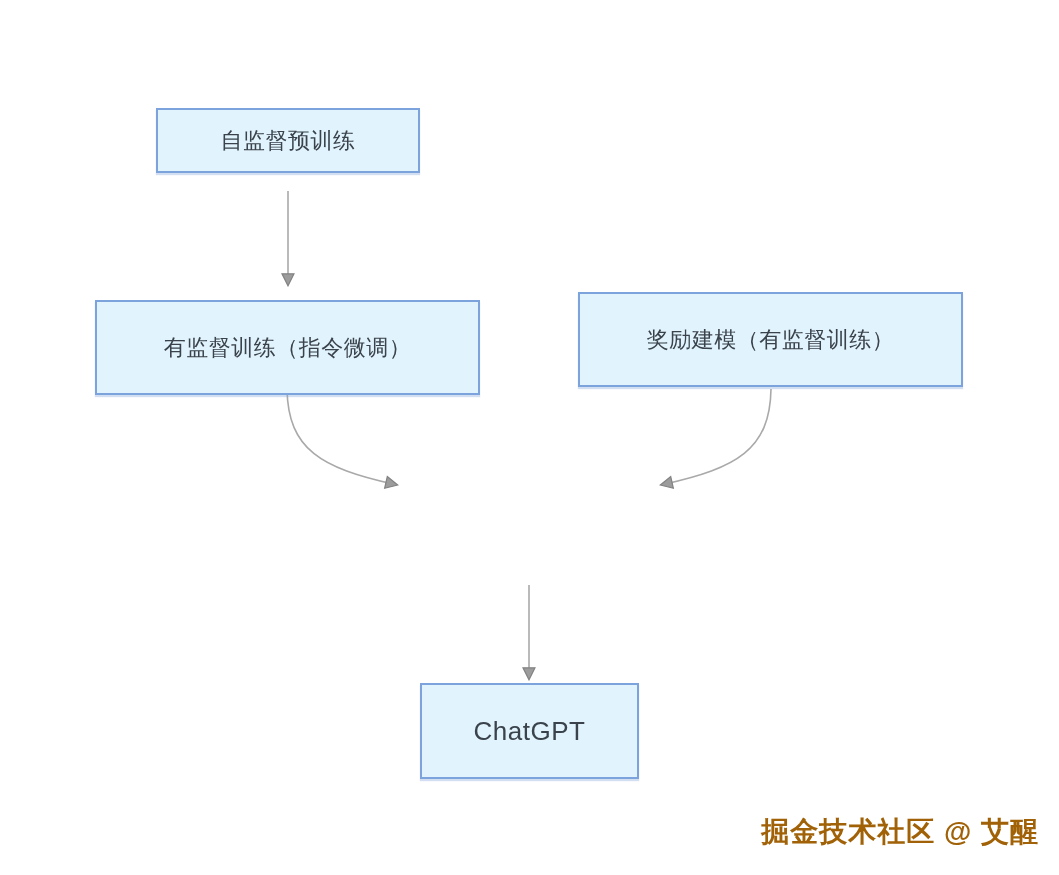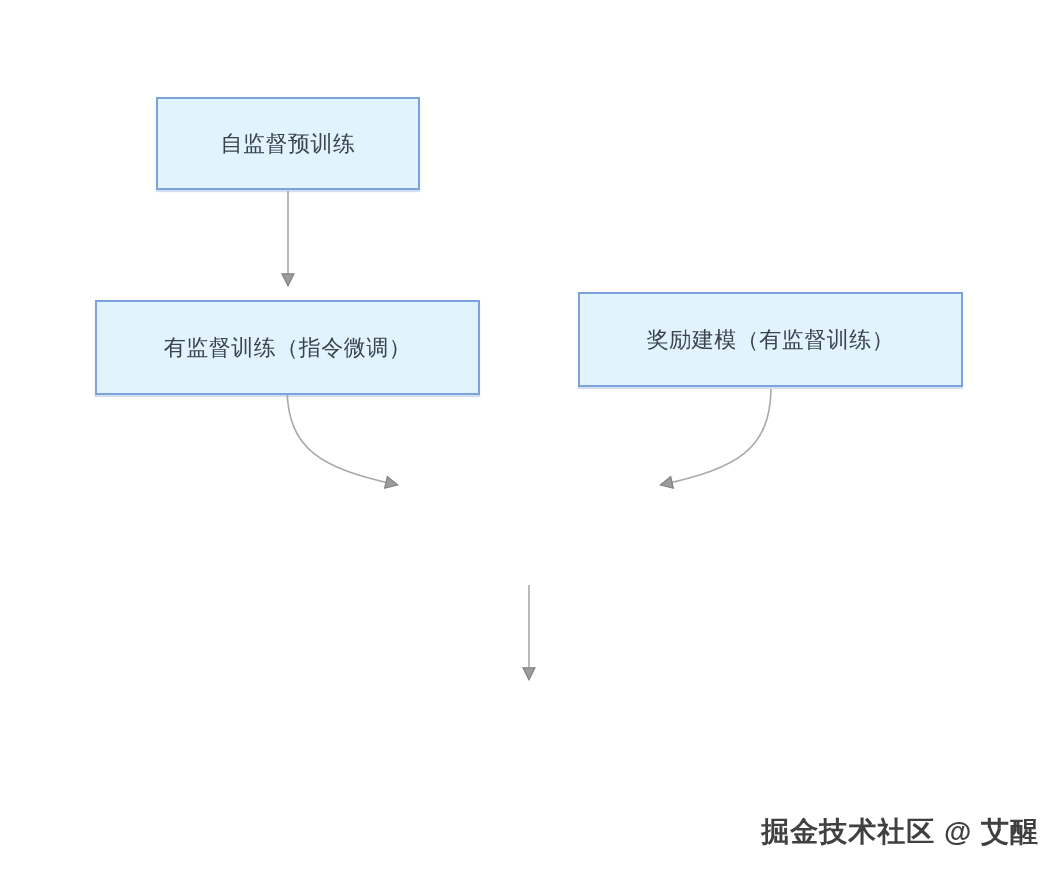--- a/index.html
+++ b/index.html
@@ -21,31 +21,31 @@
     position: absolute;
     background: #e1f3fd;
     border: 2px solid #7da3dd;
     box-shadow: 0 2px 1px rgba(125, 163, 221, 0.35);
     display: flex; align-items: center; justify-content: center;
     color: #3a424b;
     font-size: 22px;
     text-align: center;
     letter-spacing: 0.5px;
   }
-  #node-pretrain { left: 156px; top: 97px;  width: 264px; height: 93px; }
+  #node-pretrain { left: 156px; top: 108px;  width: 264px; height: 65px; }
   #node-sft      { left: 95px;  top: 300px; width: 385px; height: 95px; }
   #node-rm       { left: 578px; top: 292px; width: 385px; height: 95px; text-align: center; }
   #node-rl       { left: 360px; top: 487px; width: 338px; height: 96px; }
   #node-chatgpt  { left: 420px; top: 683px; width: 219px; height: 96px; font-size: 26px; letter-spacing: 0.5px; }
   .watermark {
     position: absolute;
     right: 20px; bottom: 24px;
     font-size: 28px;
     font-weight: bold;
-    color: #404040;
+    color: #a16207;
     text-shadow: 1px 2px 1px #ffffff, 2px 2px 1px rgba(255,255,255,0.9);
     letter-spacing: 1px;
     white-space: nowrap;
   }
 </style>
 </head>
 <body>
 
 <div class="diagram-canvas">
 
@@ -69,16 +69,19 @@
 
   <div class="node" id="node-sft">
     <span>有监督训练（指令微调）</span>
   </div>
 
   <div class="node" id="node-rm">
     <span>奖励建模（有监督训练）</span>
   </div>
 
 
+  <div class="node" id="node-chatgpt">
+    <span>ChatGPT</span>
+  </div>
 
   <div class="watermark">掘金技术社区 @ 艾醒</div>
 
 </div>
 
 </body></html>

